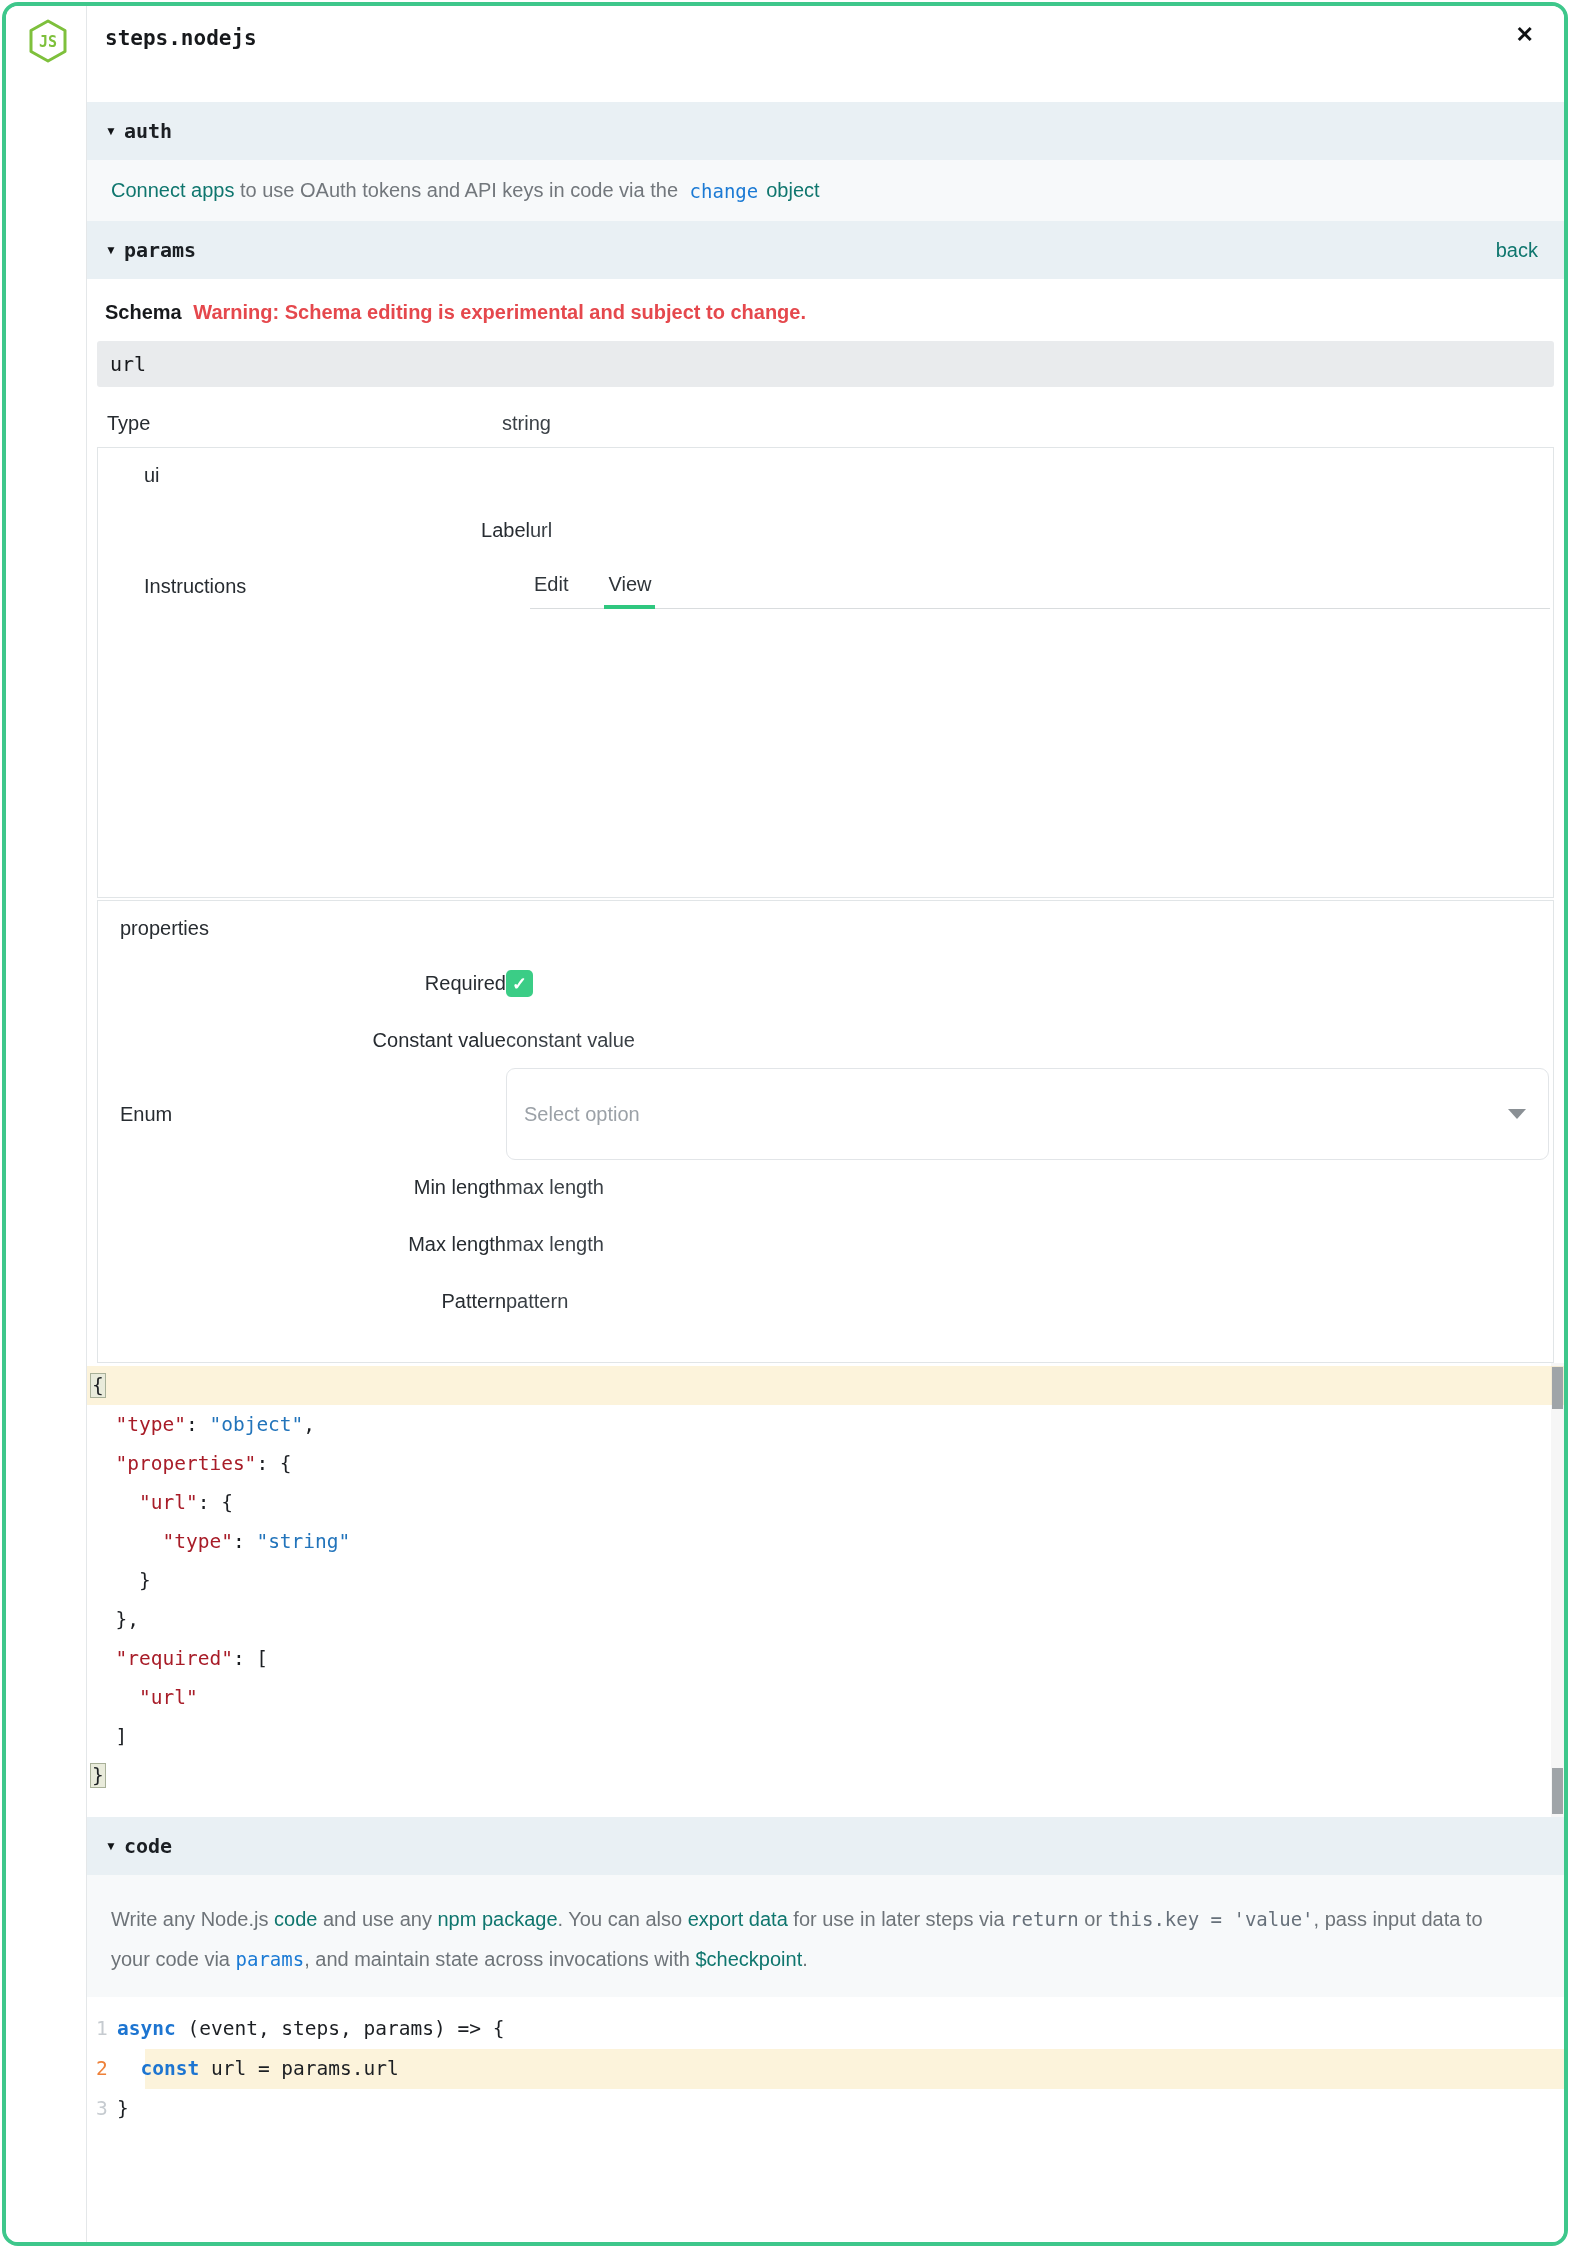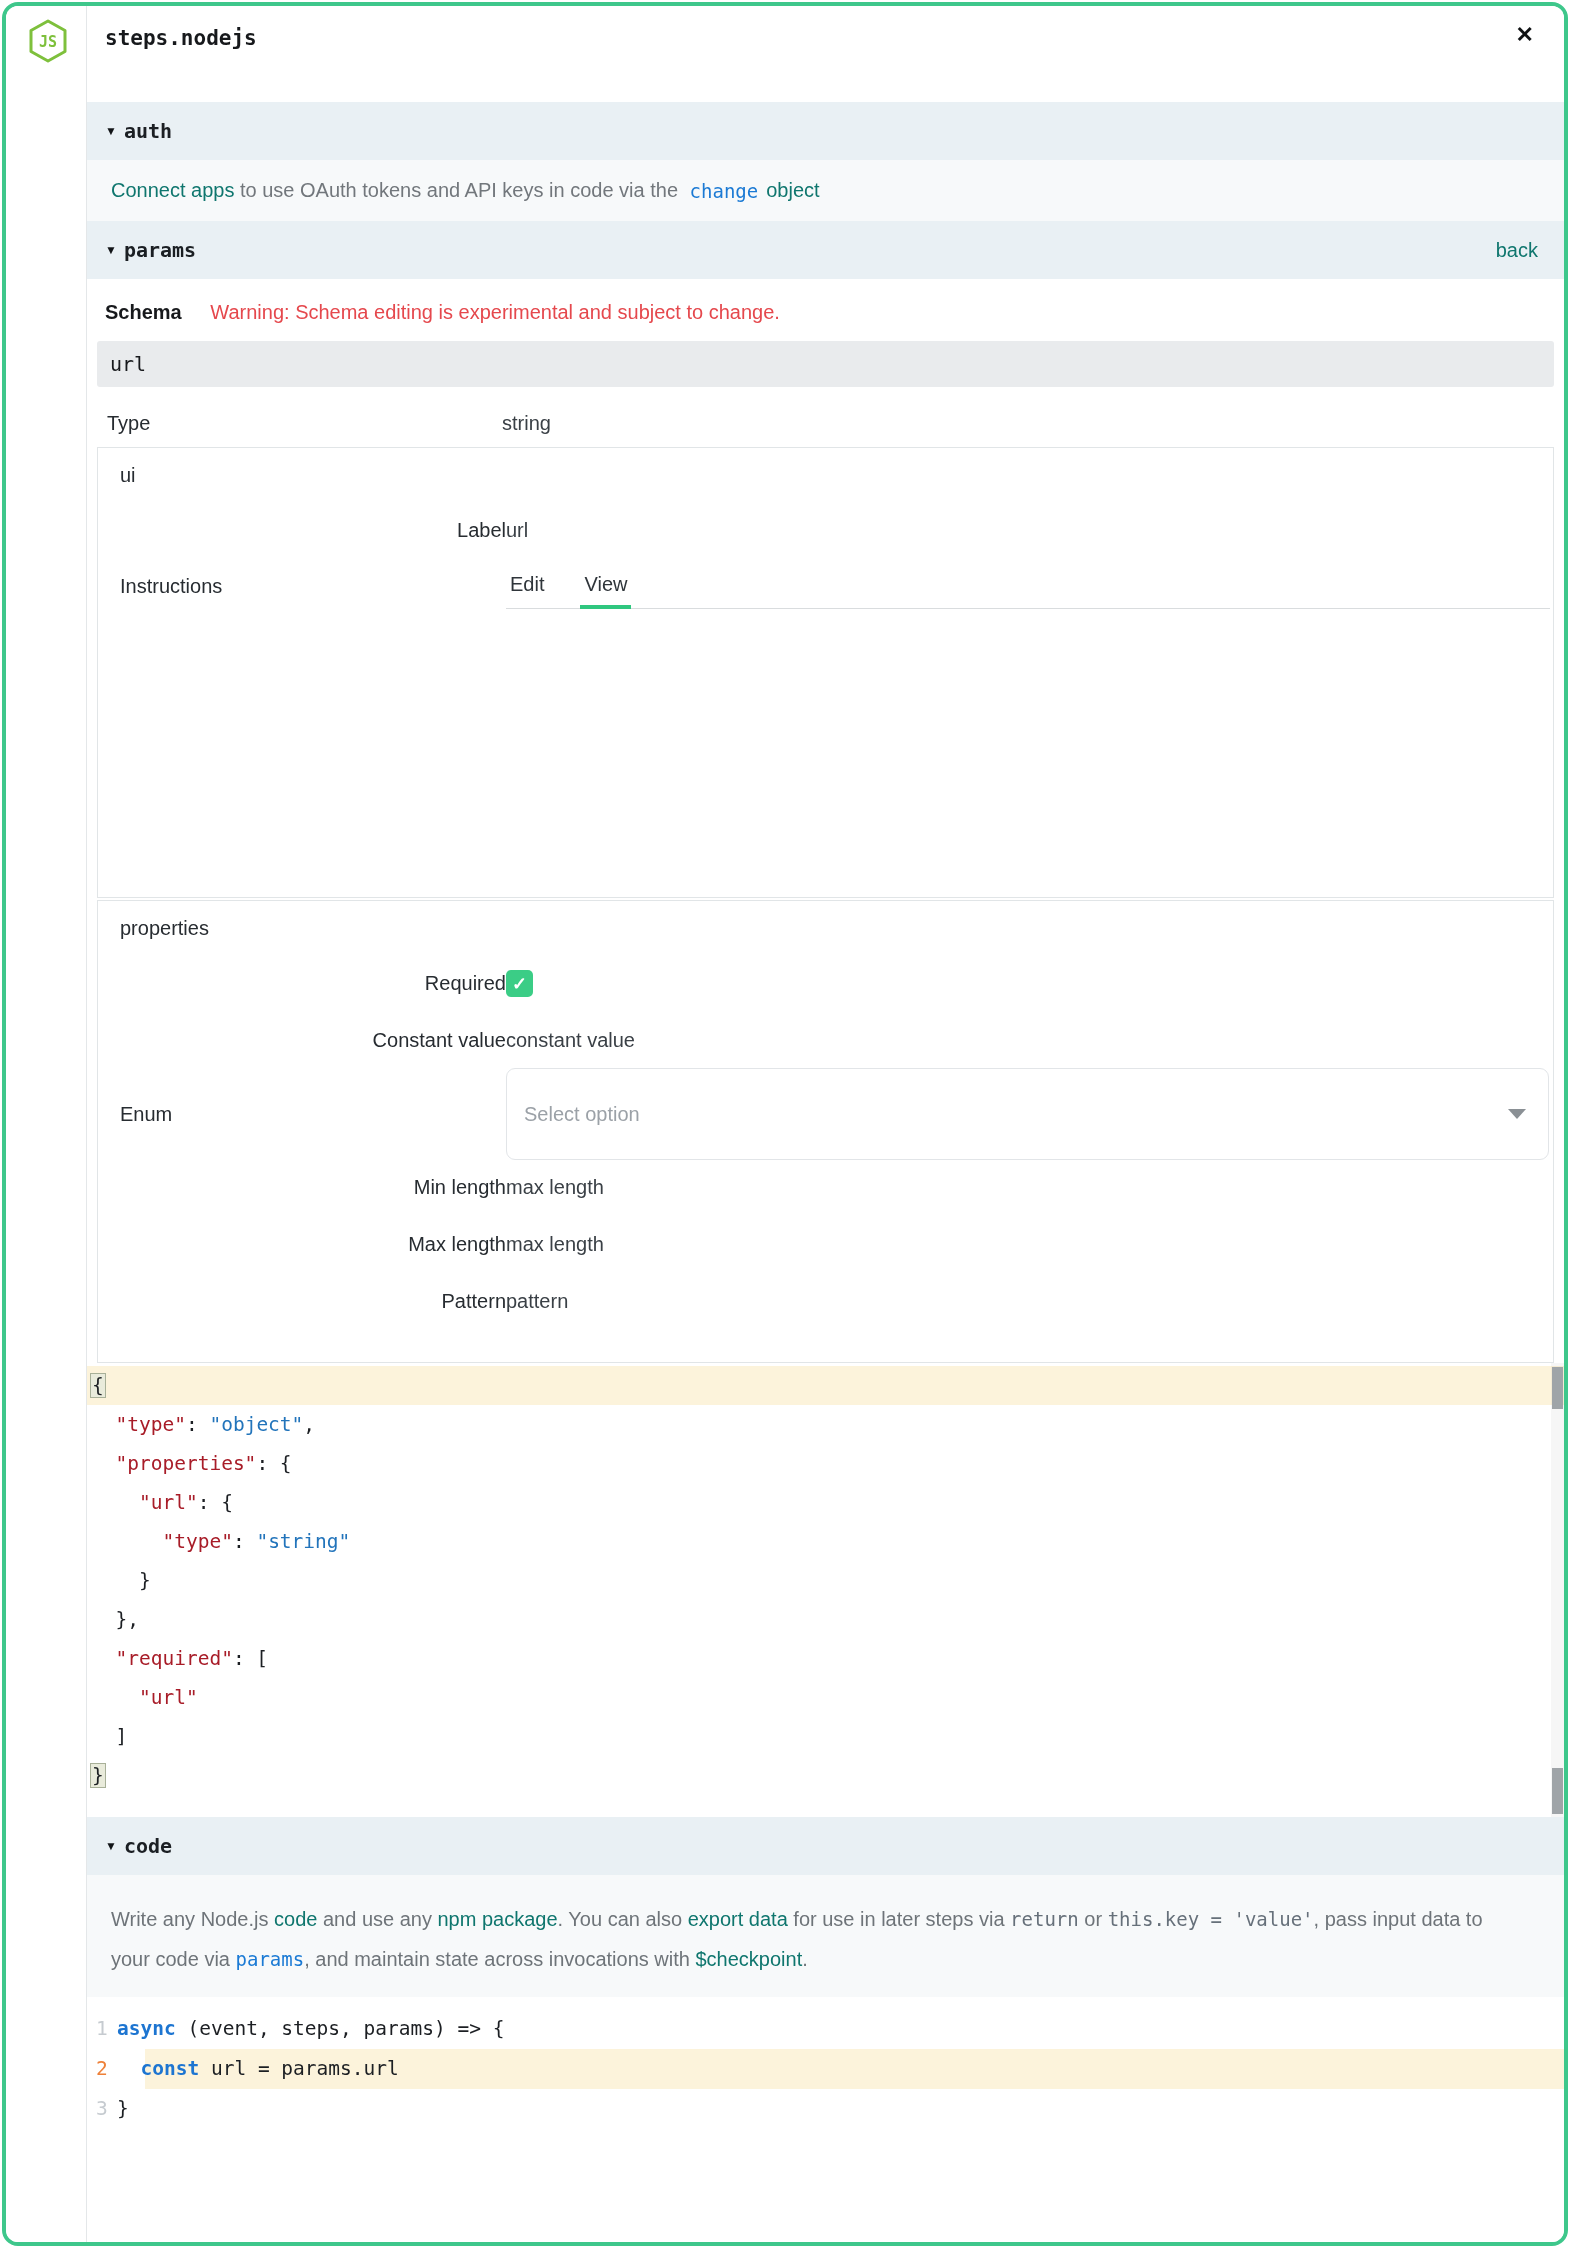--- a/index.html
+++ b/index.html
@@ -18,30 +18,30 @@
   .sec-title { font-family:"DejaVu Sans Mono", monospace; font-weight:bold; font-size:20px; color:#1b1f23; }
   .sec-head .spacer { flex:1; }
   a.link { color:#0f766e; text-decoration:none; cursor:pointer; }
   .mono { font-family:"DejaVu Sans Mono", monospace; }
 
   .auth-body { height:61px; background:#f7f9fa; display:flex; align-items:center; padding-left:24px; font-size:20px; color:#72777c; }
   .auth-body .mono.link-col { color:#1b7ad4; font-size:19px; margin-left:6px; }
 
   .schema-row { height:62px; padding:22px 0 0 18px; font-size:20px; }
   .schema-label { font-weight:bold; color:#17191c; }
-  .schema-warning { font-weight:normal; color:#e5484d; margin-left:23px; }
+  .schema-warning { font-weight:bold; color:#e5484d; margin-left:6px; }
 
   .url-bar { margin:0 10px; height:46px; background:#e9ebed; border-radius:3px; font-family:"DejaVu Sans Mono", monospace; font-size:20px; color:#17191c; display:flex; align-items:center; padding-left:13px; }
 
   .type-row { margin-top:16px; height:40px; display:flex; align-items:center; padding-left:20px; font-size:20px; }
   .type-row .lbl { width:395px; color:#272c31; }
   .type-row .val { color:#3a4046; }
 
   .group-box { margin:0 10px; border:1px solid #e1e5e7; background:#fff; }
-  .group-box.first { margin-top:4px; }
+  .group-box.first { margin-top:4px;padding-left:24px; }
   .group-box.second { margin-top:2px; }
   .box-caption { padding:16px 0 0 22px; height:54px; font-size:20px; color:#272c31; }
   .form-row { display:flex; align-items:center; height:57px; padding-left:22px; font-size:20px; }
   .form-row .lbl { width:386px; color:#272c31;text-align:right; }
   .form-row .val { color:#3a4046; }
 
   .instr-row { display:flex; padding-left:22px; font-size:20px; }
   .instr-row .lbl { width:386px; padding-top:16px; color:#272c31; }
   .tabwrap { flex:1; margin-right:3px; }
   .tabs { display:flex; gap:32px; border-bottom:1px solid #d9dcde; align-items:flex-end; }

